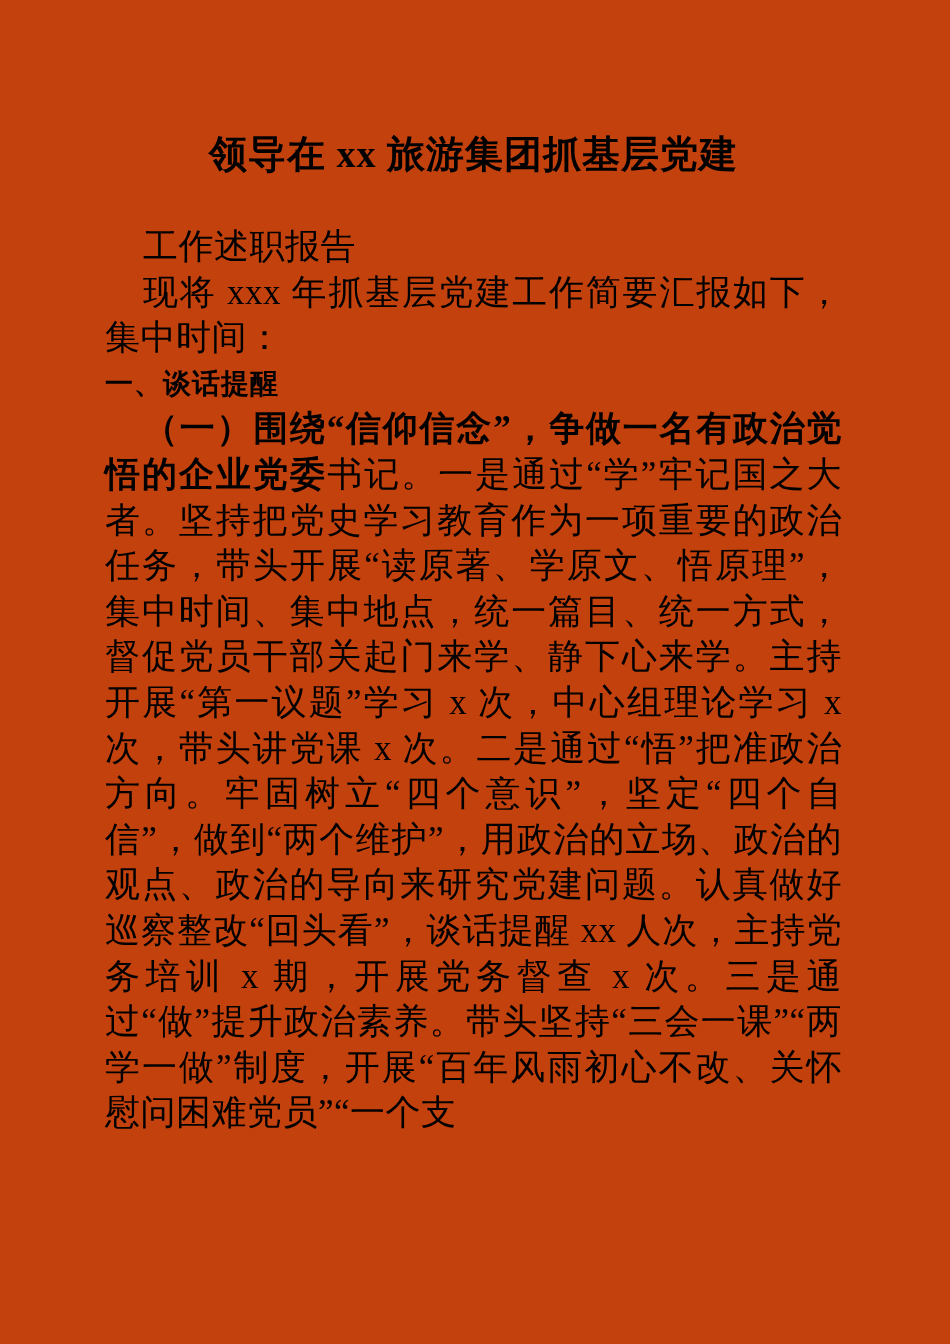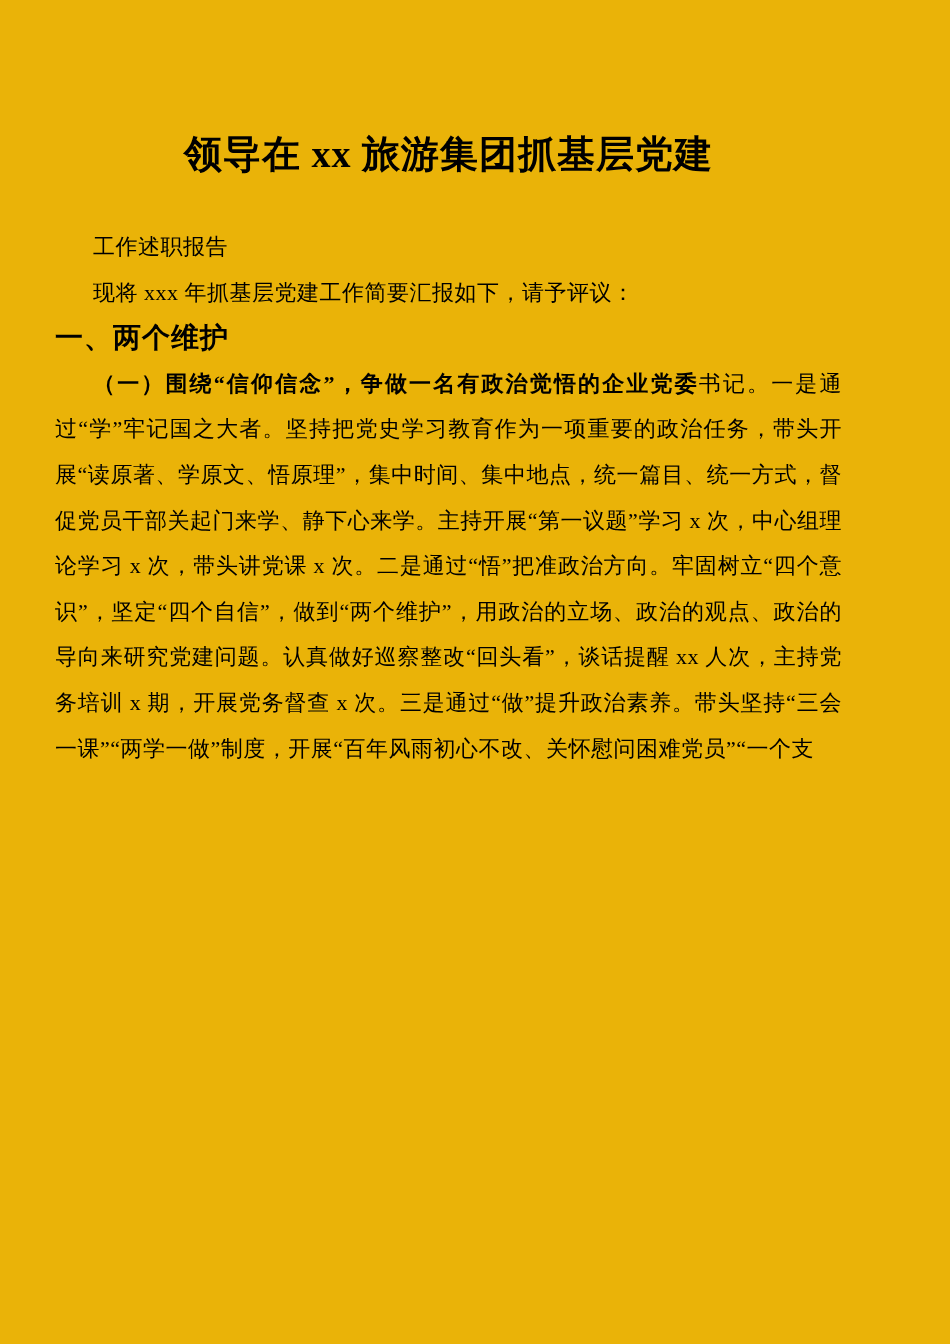--- a/index.html
+++ b/index.html
@@ -10,37 +10,37 @@
   body {
     width: 950px;
     height: 1344px;
     color: #000000;
     overflow: hidden;
   }
   .page {
     box-sizing: border-box;
     width: 950px;
     height: 1344px;
-    padding: 128px 108px 0 55px;
-    background: #eab308;
+    padding: 128px 108px 0 105px;
+    background: #c2410c;
   }
   .doc-title {
     margin: 0 0 44px 0;
     font-family: "Liberation Serif", serif;
     font-weight: 700;
     font-size: 38px;
     line-height: 52px;
     text-align: center;
     letter-spacing: 1px;
     white-space: nowrap;
   }
   .body-para {
     margin: 0;
     font-family: "Liberation Serif", serif;
-    font-size: 22px;
+    font-size: 35px;
     line-height: 45.6px;
     text-align: justify;
     text-justify: inter-ideograph;
     letter-spacing: 0.5px;
     word-break: break-all;
   }
   .indent {
     text-indent: 38px;
   }
   .section-heading {
@@ -57,20 +57,20 @@
 </style>
 </head>
 <body>
 
 <div class="page">
 
   <h1 class="doc-title">领导在 xx 旅游集团抓基层党建</h1>
 
   <p class="body-para indent">工作述职报告</p>
 
-  <p class="body-para indent">现将 xxx 年抓基层党建工作简要汇报如下，请予评议：</p>
+  <p class="body-para indent">现将 xxx 年抓基层党建工作简要汇报如下，集中时间：</p>
 
-  <h2 class="section-heading">一、两个维护</h2>
+  <h2 class="section-heading">一、谈话提醒</h2>
 
 
   <p class="body-para indent"><span class="bold-lead">（一）围绕“信仰信念”，争做一名有政治觉悟的企业党委</span><span>书记。一是通过“学”牢记国之大者。坚持把党史学习教育作为一项重要的政治任务，带头开展“读原著、学原文、悟原理”，集中时间、集中地点，统一篇目、统一方式，督促党员干部关起门来学、静下心来学。主持开展“第一议题”学习 x 次，中心组理论学习 x 次，带头讲党课 x 次。二是通过“悟”把准政治方向。牢固树立“四个意识”，坚定“四个自信”，做到“两个维护”，用政治的立场、政治的观点、政治的导向来研究党建问题。认真做好巡察整改“回头看”，谈话提醒 xx 人次，主持党务培训 x 期，开展党务督查 x 次。三是通过“做”提升政治素养。带头坚持“三会一课”“两学一做”制度，开展“百年风雨初心不改、关怀慰问困难党员”“一个支</span></p>
 
 </div>
 
 </body></html>

